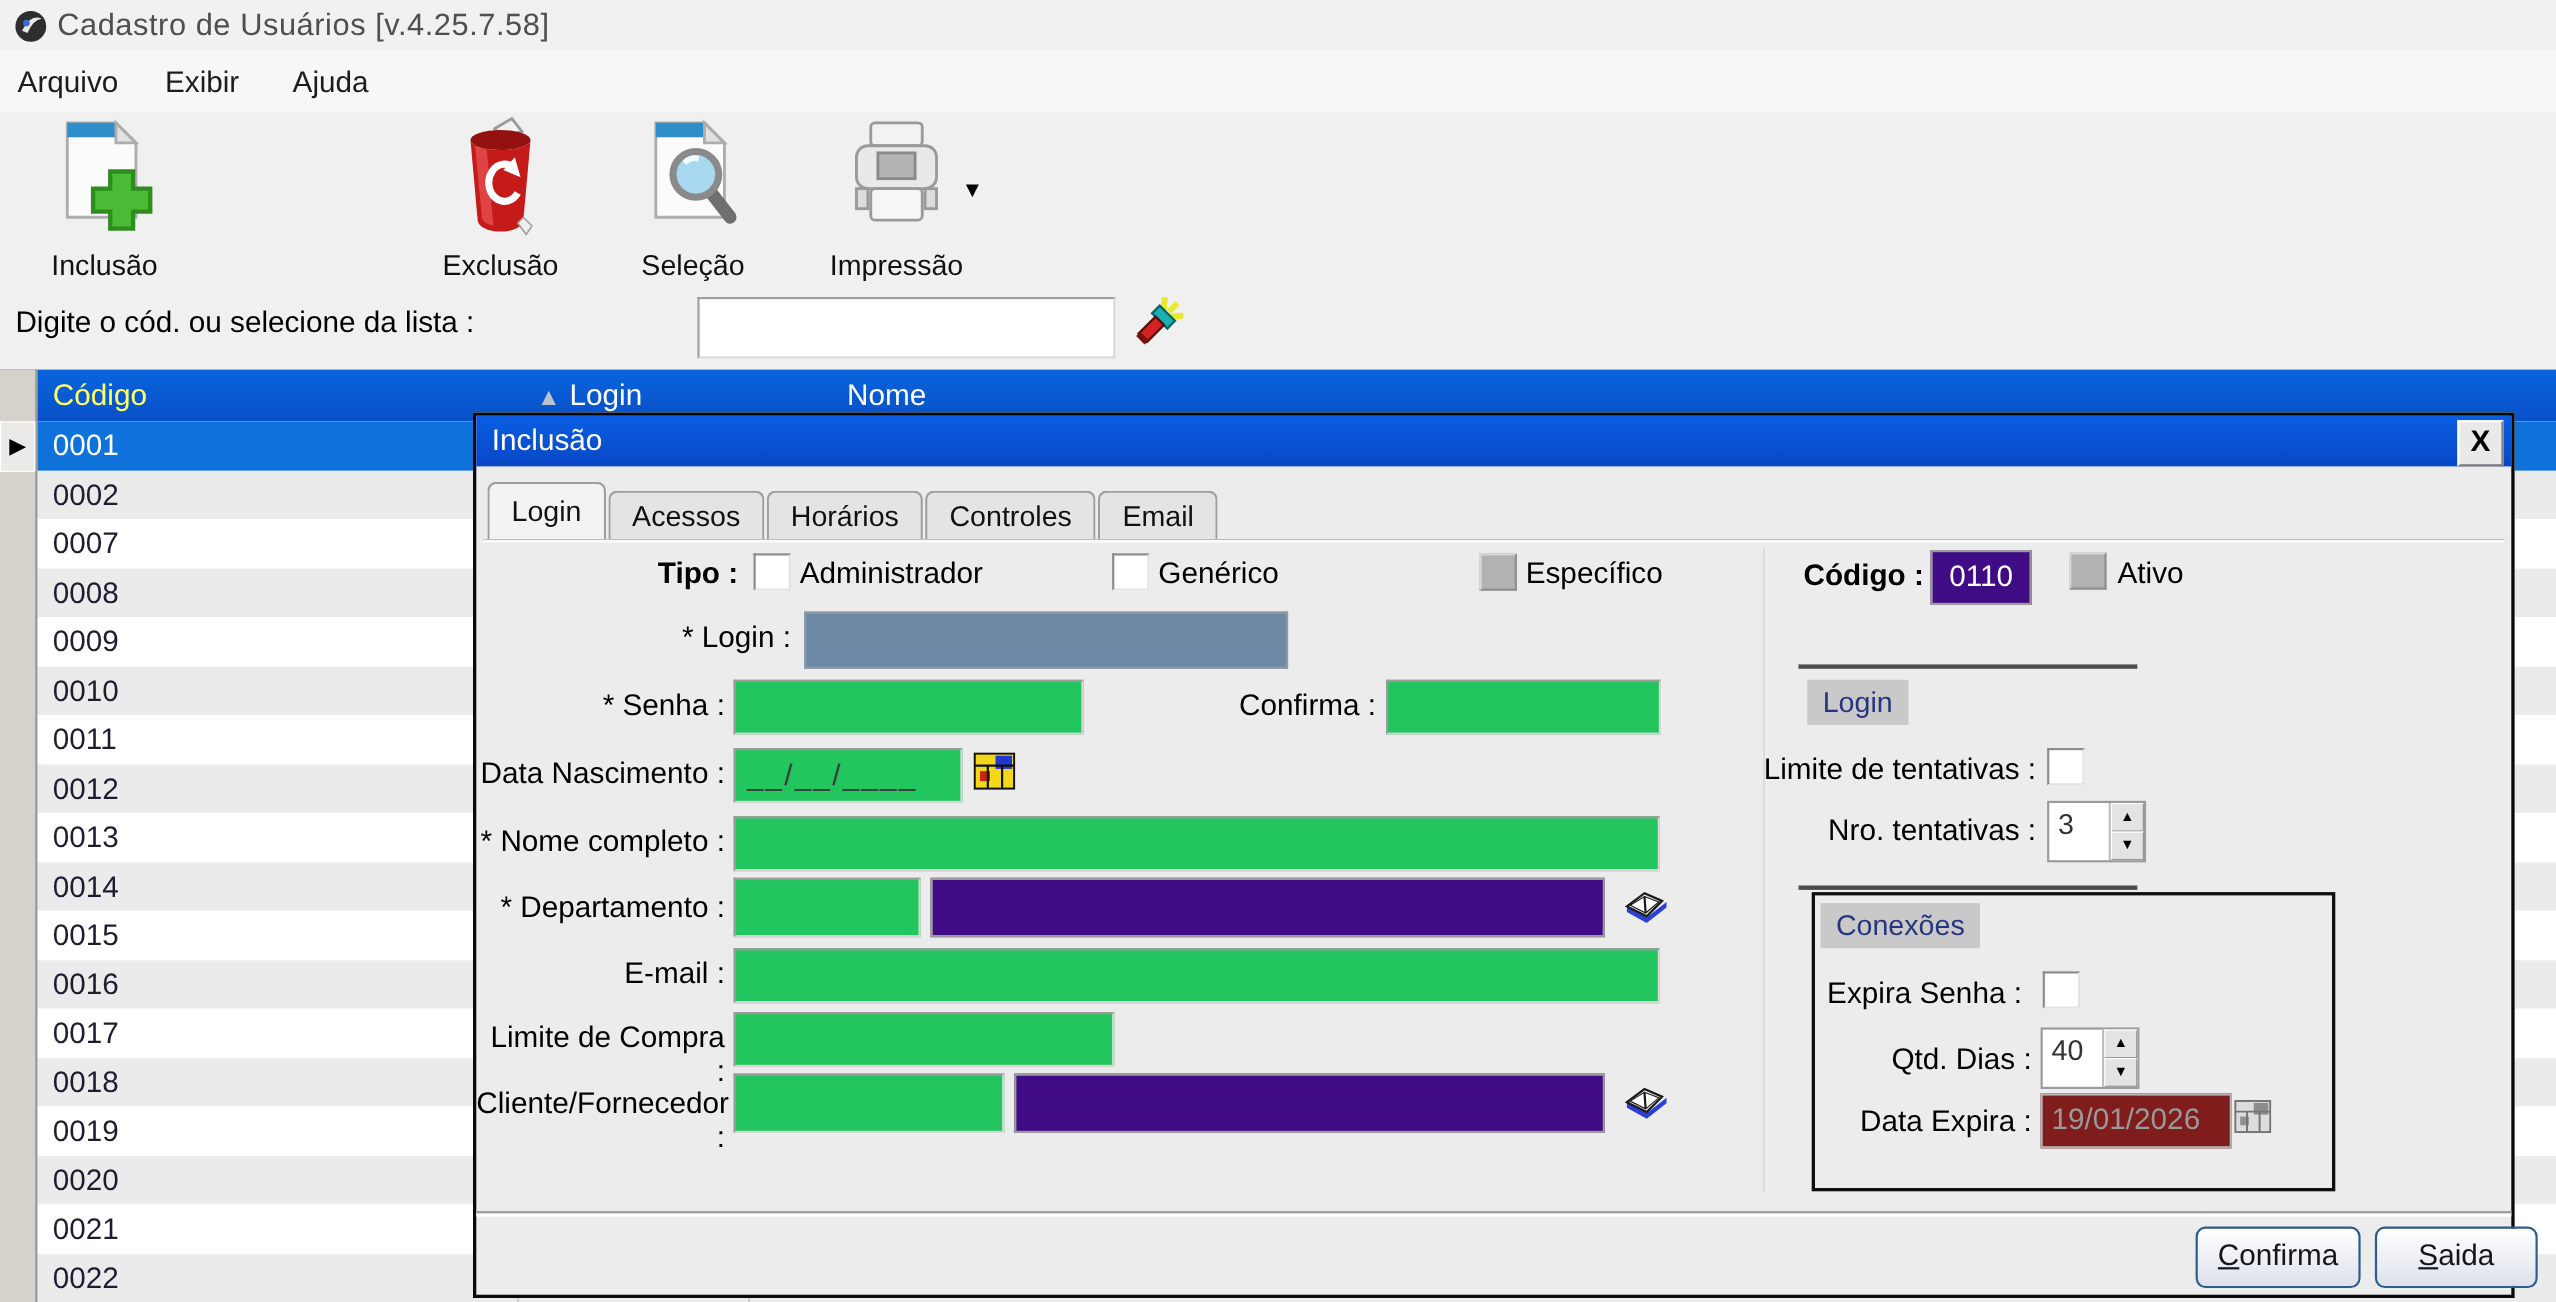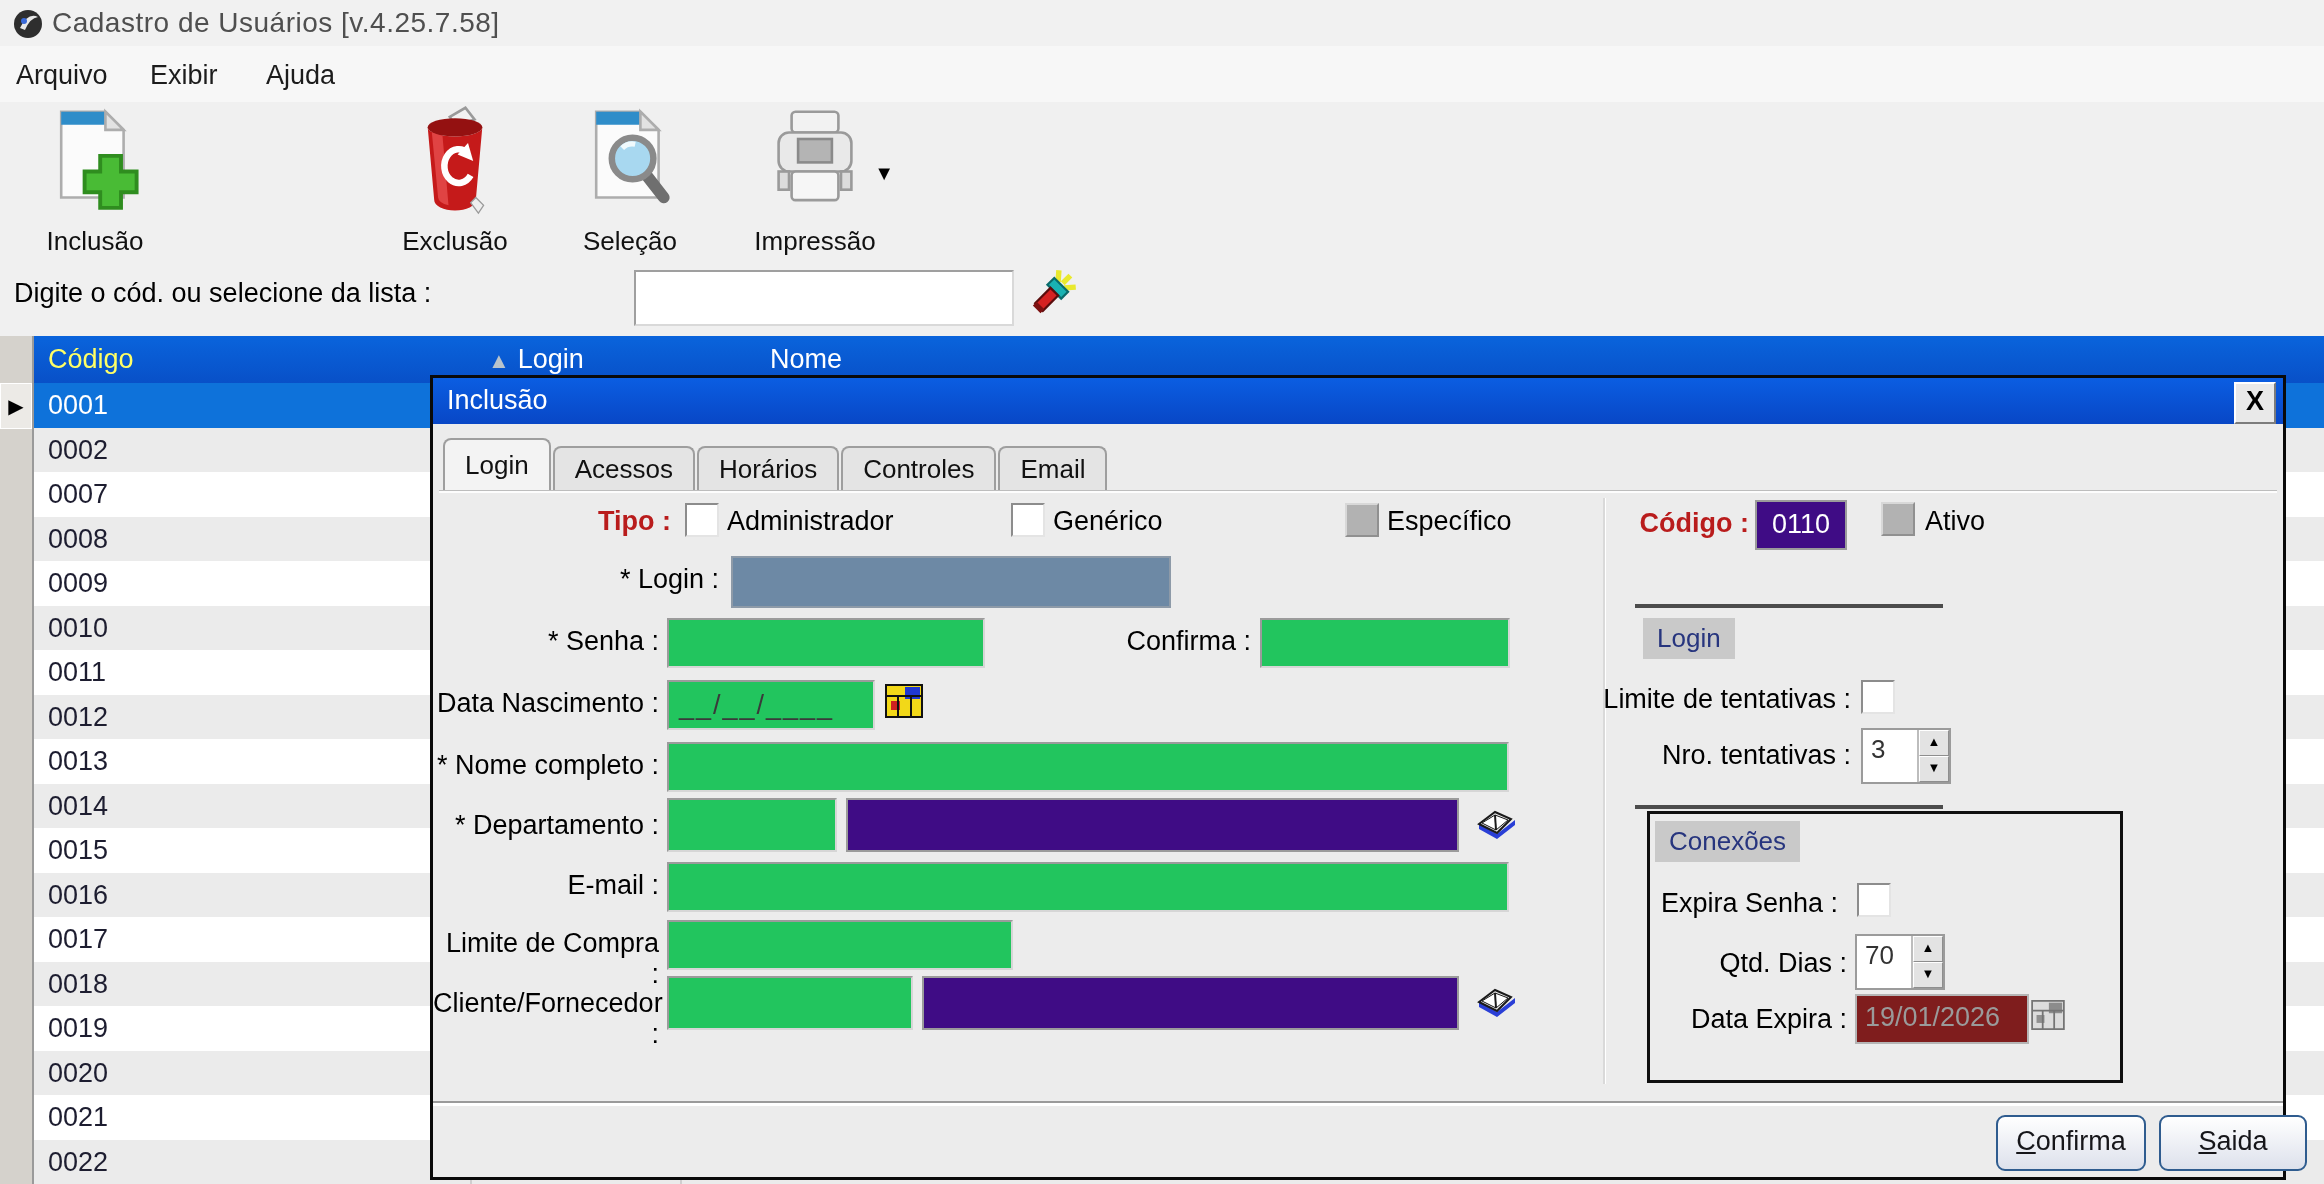--- a/index.html
+++ b/index.html
@@ -38,21 +38,21 @@
   .dlg-title-text{left:14px;top:7px;font-size:27px;color:#fff;}
   .dlg-close{right:7px;top:4px;width:38px;height:38px;background:#e9e9e9;
     border:2px solid #fff;border-right-color:#7c7c7c;border-bottom-color:#7c7c7c;
     text-align:center;line-height:34px;font-size:27px;font-weight:bold;color:#000;cursor:default;}
   .tabstrip{left:10px;top:60px;height:52px;display:flex;align-items:flex-end;}
   .tab{height:42px;line-height:42px;padding:0 20px;font-size:26px;color:#111;background:#e4e4e4;
     border:2px solid #9e9e9e;border-bottom:none;border-radius:8px 8px 0 0;margin-right:2px;}
   .tab.active{height:50px;line-height:50px;background:#f3f3f3;position:relative;z-index:3;}
   .page-topline{left:6px;top:112px;width:1838px;height:2px;background:#fdfdfd;border-top:1px solid #bdbdbd;}
   .flabel{font-size:27px;color:#000;text-align:right;}
-  .flabel-strong{font-size:27px;font-weight:bold;color:#b91c1c;text-align:right;}
+  .flabel-strong{font-size:27px;font-weight:bold;color:#000000;text-align:right;}
   .input{background:#22c55e;border:2px solid #9b9b9b;border-right-color:#d6d6d6;border-bottom-color:#d6d6d6;}
   .input-login{background:#6d89a5;border:2px solid #8d9aa8;}
   .input-purple{background:#3f0c85;border:2px solid #9b9b9b;}
   .mask-text{font-size:27px;color:#3a3a3a;padding:8px 0 0 10px;letter-spacing:2px;}
   .cb{width:30px;height:30px;background:#fff;border:2px solid #8c8c8c;border-right-color:#e4e4e4;border-bottom-color:#e4e4e4;}
   .cb.cb-disabled{background:#b2b2b2;border:2px solid #d8d8d8;border-right-color:#909090;border-bottom-color:#909090;}
   .cb-label{font-size:27px;color:#000;}
   .vsep{left:1170px;top:120px;width:2px;height:586px;background:#d9d9d9;border-right:1px solid #fff;}
   .grp-line{height:4px;background:#4c4c4c;}
   .grp-label{font-size:26px;color:#27357e;background:#c9c9c9;padding:5px 14px;}
@@ -278,21 +278,21 @@
 
   <div class="abs grp-line" style="left:1202px;top:427px;width:308px"></div>
   <div class="abs conexoes-box"></div>
   <span class="abs grp-label" style="left:1222px;top:443px">Conexões</span>
 
   <span class="abs flabel" style="left:1228px;top:510px;width:186px;text-align:left">Expira Senha :</span>
   <div class="abs cb cb-unchecked" style="left:1424px;top:505px"></div>
 
   <span class="abs flabel" style="left:1228px;top:570px;width:186px">Qtd. Dias :</span>
   <div class="abs spinner" style="left:1422px;top:556px;width:86px;height:52px">
-    <div class="spin-val">70</div>
+    <div class="spin-val">40</div>
     <div class="spin-btns">
       <div class="spin-b">▲</div>
       <div class="spin-b">▼</div>
     </div>
   </div>
 
   <span class="abs flabel" style="left:1192px;top:626px;width:222px">Data Expira :</span>
   <div class="abs input-disabled" style="left:1422px;top:616px;width:162px;height:40px">19/01/2026</div>
   <svg class="abs dis-gray" style="left:1598px;top:622px" width="34" height="30" viewBox="0 0 38 34">
     <rect x="1" y="1" width="36" height="32" fill="#f2d818" stroke="#111" stroke-width="2"></rect>

